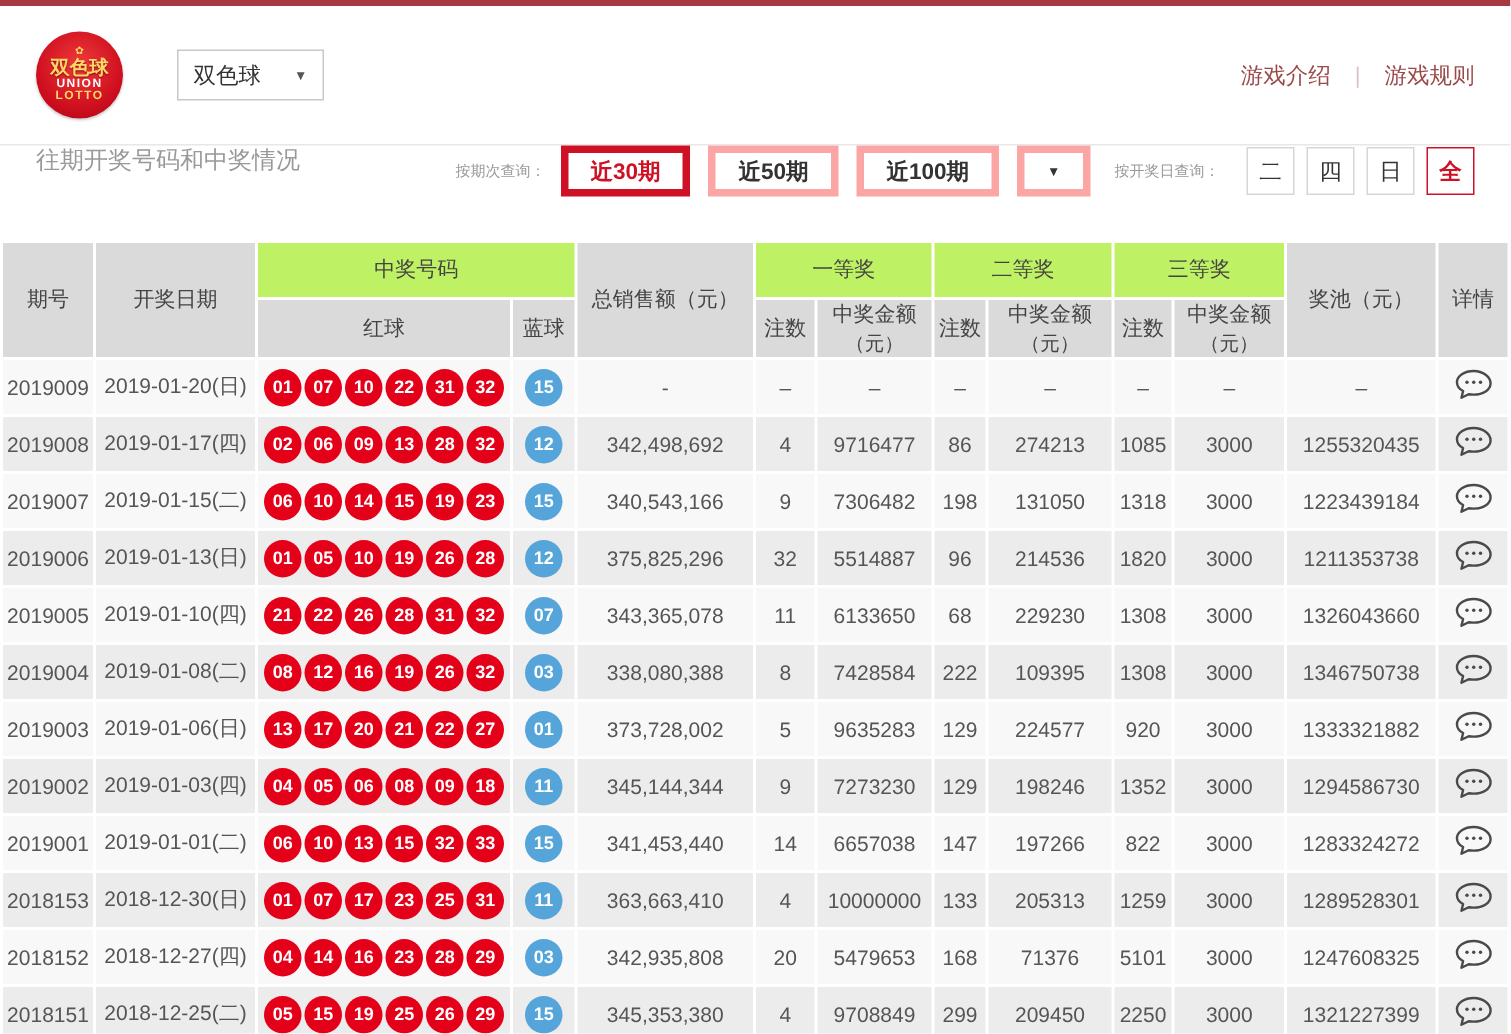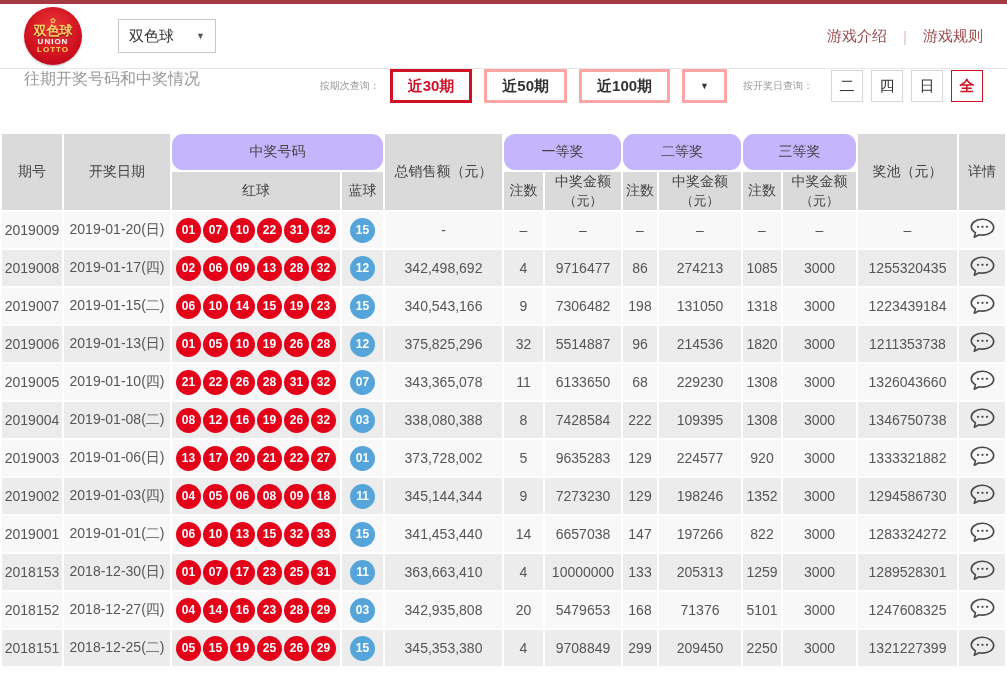--- a/index.html
+++ b/index.html
@@ -4,21 +4,21 @@
 <style>
   * { box-sizing: border-box; margin: 0; padding: 0; }
   body {
     width: 1007px; height: 689px; overflow: hidden;
     background: #fff;
     font-family: "Liberation Sans", "DejaVu Sans", sans-serif;
   }
   .topbar { height: 4px; background: #a53a43; }
 
   
-  header { height: 65px; display: flex; align-items: center; padding: 0 24px; border-bottom: 1px solid #e7e7e7; }
+  header { height: 93px; display: flex; align-items: center; padding: 0 24px; border-bottom: 1px solid #e7e7e7; }
   .logo {
     width: 58px; height: 58px; border-radius: 50%;
     background: radial-gradient(circle at 50% 38%, #ee3b3b 0%, #cf0f1f 62%, #a80414 100%);
     display: flex; flex-direction: column; align-items: center; justify-content: center;
     line-height: 1.05; flex: 0 0 auto; box-shadow: 0 1px 2px rgba(0,0,0,.25);
   }
   .logo-l0 { color:#ffd766; font-size:7px; }
   .logo-l1 { color: #ffd766; font-weight: bold; font-size: 13px; text-shadow: 0 1px 1px #7c0310; }
   .logo-l2 { color: #fff; font-size: 8px; letter-spacing: 1px; font-weight: bold; }
   .logo-l3 { color: #ffd766; font-size: 8px; letter-spacing: 1px; font-weight: bold; }
@@ -34,36 +34,36 @@
   nav .sep { color: #d9c4c4; margin: 0 16px; }
 
   
   .filterbar { height: 61px; display: flex; align-items: flex-start; padding: 0 24px; }
   .filter-title { font-size: 16px; color: #999; }
   .filter-controls { margin-left: auto; display: flex; align-items: center; }
   .flabel { font-size: 10px; color: #999; margin-right: 10px; }
   .flabel.second { margin-left: 16px; }
   .qbtn {
     height: 34px; padding: 0 15px; margin-right: 12px; background: #fff;
-    border: 3px solid #fca5a5; font-size: 15px; font-weight: bold; color: #333; cursor: pointer;
+    border: 5px solid #fca5a5; font-size: 15px; font-weight: bold; color: #333; cursor: pointer;
     font-family: inherit;
   }
   .qbtn.active { border-color: #cf1125; color: #cf1125; }
   .qbtn.custom { display: inline-flex; align-items: center; gap: 9px; margin-right: 0; }
   .qbtn.custom .caret2 { font-size: 9px; color: #333; }
   .daybtn {
     width: 32px; height: 32px; margin-left: 8px; background: #fff;
     border: 1px solid #d6d6d6; font-size: 15px; color: #333; cursor: pointer; font-family: inherit;
   }
   .daybtn.active { border-color: #cf1125; color: #cf1125; font-weight: bold; }
 
   
   table { width: 1007px; table-layout: fixed; border-collapse: separate; border-spacing: 2px; margin-top: 2px; }
   thead th { background: #dadada; font-weight: normal; color: #444; font-size: 14px; }
-  thead th.gh { background: #c4b5fd; border-radius: 11px; }
+  thead th.gh { background: #bef264; }
   thead tr.h1 th { height: 36px; }
   thead tr.h2 th { height: 38px; }
   thead .unit { display: block; font-size: 13px; margin-top: 1px; }
   tbody td { height: 36px; text-align: center; font-size: 14px; color: #555; padding: 0; }
   tbody tr:nth-child(odd) td { background: #f8f8f8; }
   tbody tr:nth-child(even) td { background: #ececec; }
   td.balls { white-space: nowrap; }
   .ball {
     display: inline-flex; width: 25px; height: 25px; border-radius: 50%;
     align-items: center; justify-content: center;

